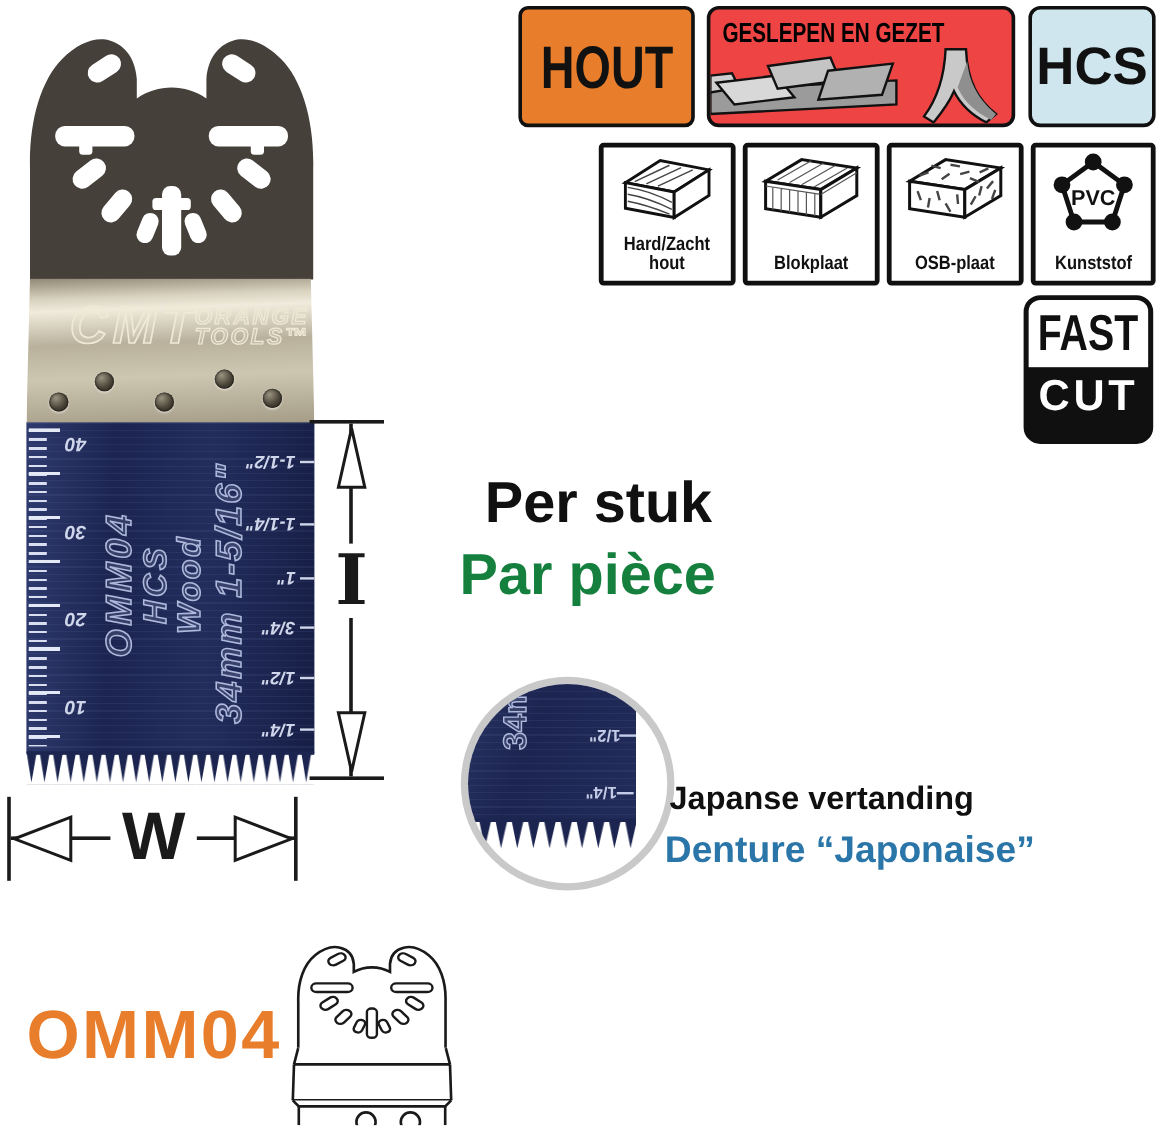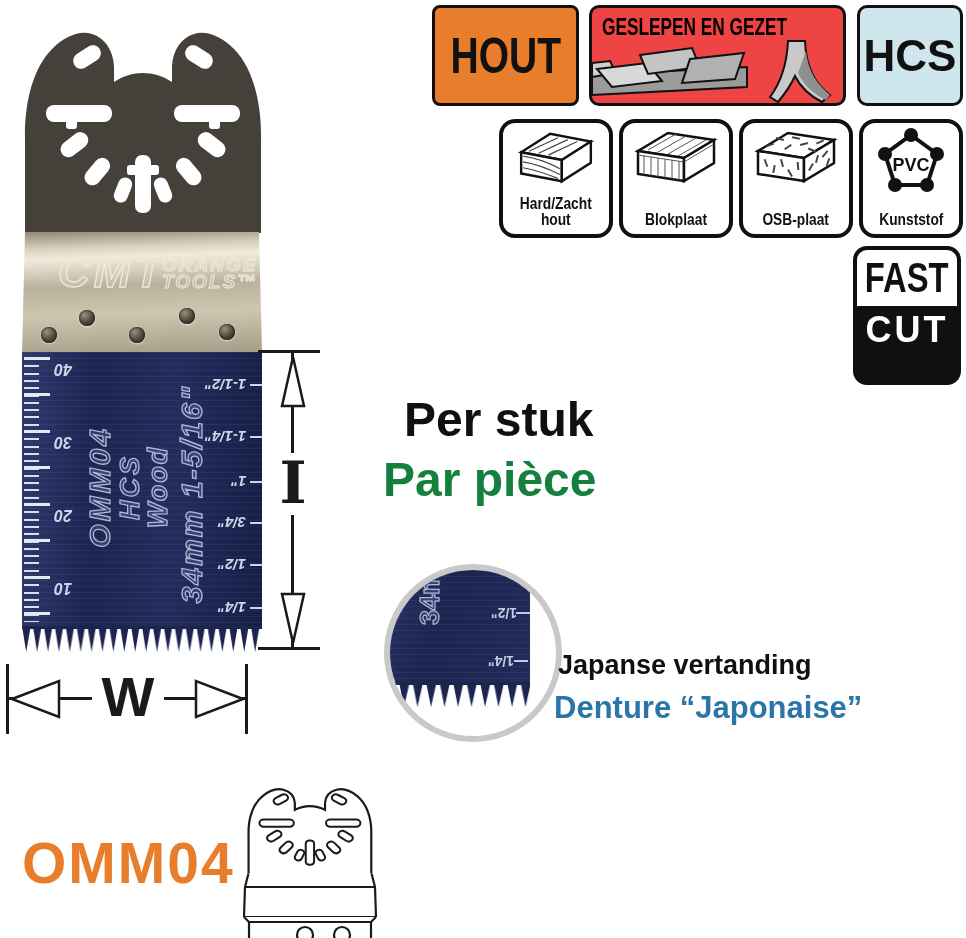--- a/index.html
+++ b/index.html
@@ -44,25 +44,25 @@
 
   
   .badge{position:absolute;box-sizing:border-box;border:3px solid #101010;border-radius:10px;
          display:flex;align-items:center;justify-content:center;background:#ef4444;}
   .cond{display:inline-block;transform:scaleX(0.78);transform-origin:center;}
   .badge-hout{background:#E87E2B;font-size:50px;font-weight:800;color:#111;border-radius:8px;}
   .badge-hcs{background:#CFE6EF;font-size:44px;font-weight:800;color:#111;}
   .badge-geslepen{flex-direction:column;align-items:flex-start;justify-content:flex-start;}
   .geslepen-title{margin:6px 0 0 10px;font-size:23px;font-weight:700;transform:scaleX(0.75);
                   transform-origin:left;white-space:nowrap;letter-spacing:0;}
-  .app-box{box-sizing:border-box;border:4px solid #101010;border-radius:16px;background:#fff;
+  .app-box{box-sizing:border-box;border:4px solid #101010;border-radius:4px;background:#fff;
            display:flex;flex-direction:column;align-items:center;justify-content:flex-start;position:absolute;}
   .app-label{font-size:16px;font-weight:700;line-height:16px;text-align:center;color:#111;
              transform:scaleX(0.86);transform-origin:center;margin-top:auto;margin-bottom:6px;white-space:nowrap;}
-  .fastcut{position:absolute;left:853px;top:246px;width:108px;height:139px;box-sizing:border-box;
+  .fastcut{position:absolute;left:853px;top:246px;width:108px;height:124px;box-sizing:border-box;
            border:4px solid #101010;border-radius:14px;background:#101010;overflow:hidden;}
   .fastcut-top{height:56px;background:#fff;display:flex;align-items:center;justify-content:center;
                font-size:42px;font-weight:800;color:#101010;}
   .fastcut-bottom{height:47px;display:flex;align-items:center;justify-content:center;
                font-size:36px;font-weight:800;letter-spacing:3px;color:#fff;}
 
   
   .per-stuk{position:absolute;left:404px;top:392px;font-size:48px;font-weight:800;color:#101010;}
   .par-piece{position:absolute;left:383px;top:452px;font-size:48px;font-weight:800;color:#15803d;}
   .jap-nl{position:absolute;left:558px;top:650px;font-size:27px;font-weight:800;color:#101010;}

